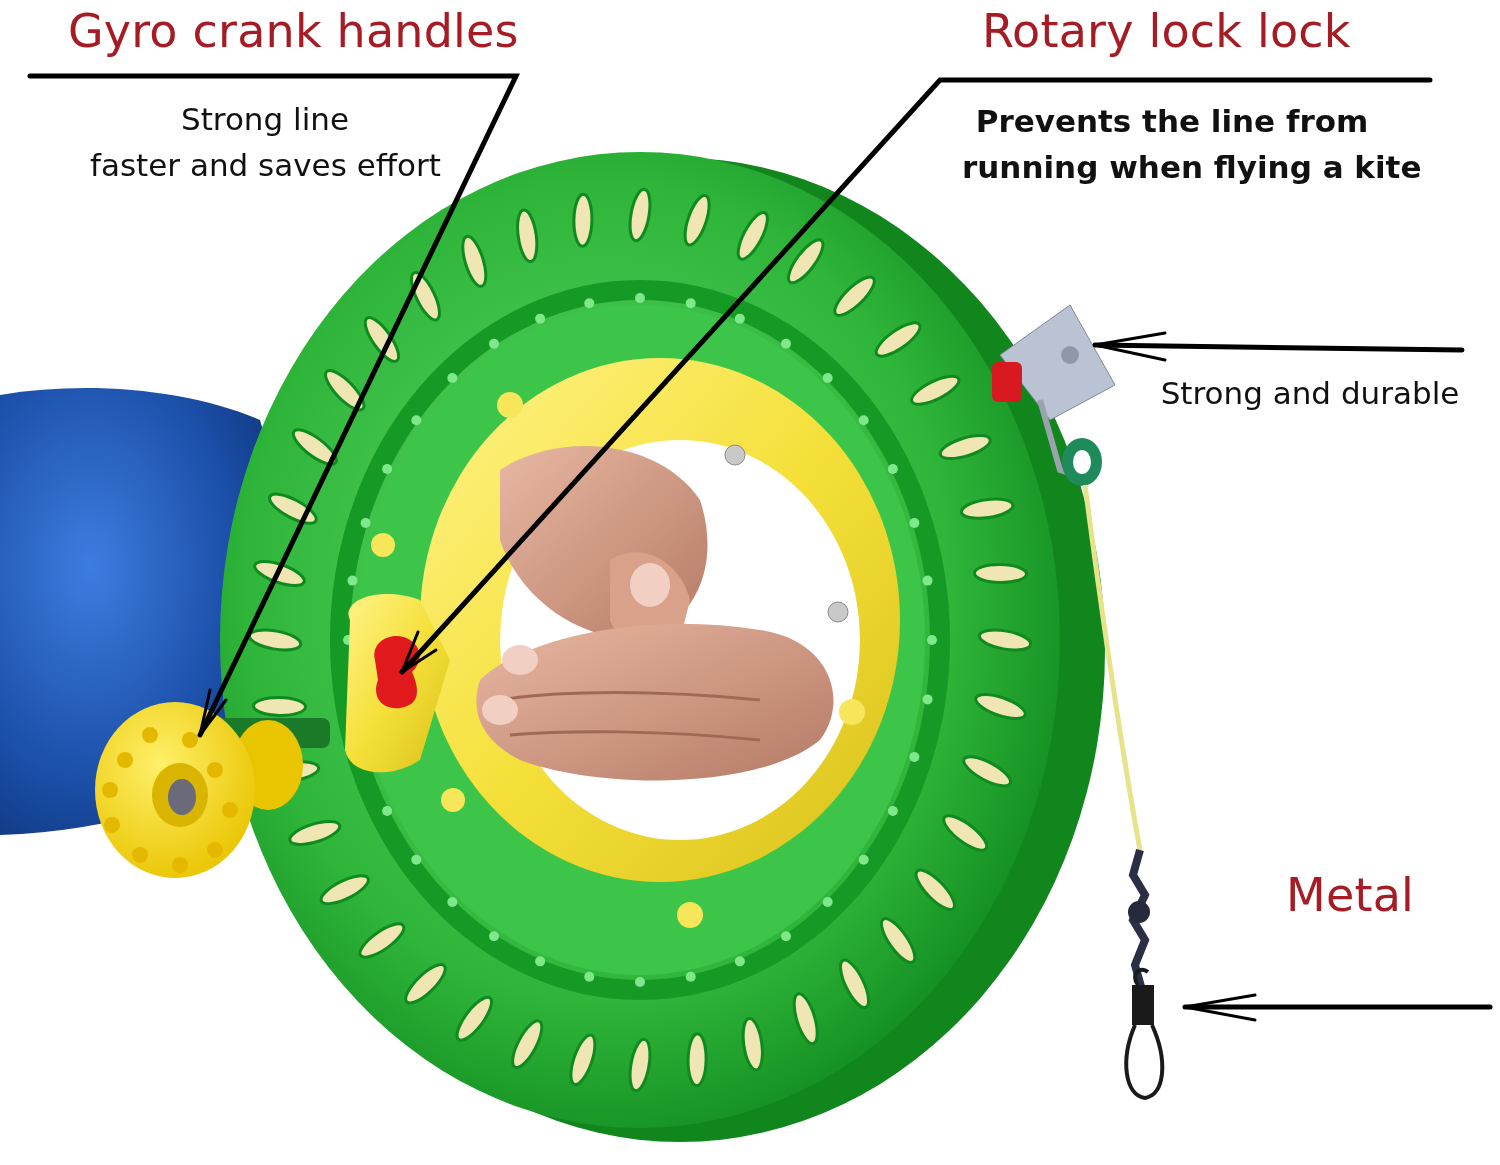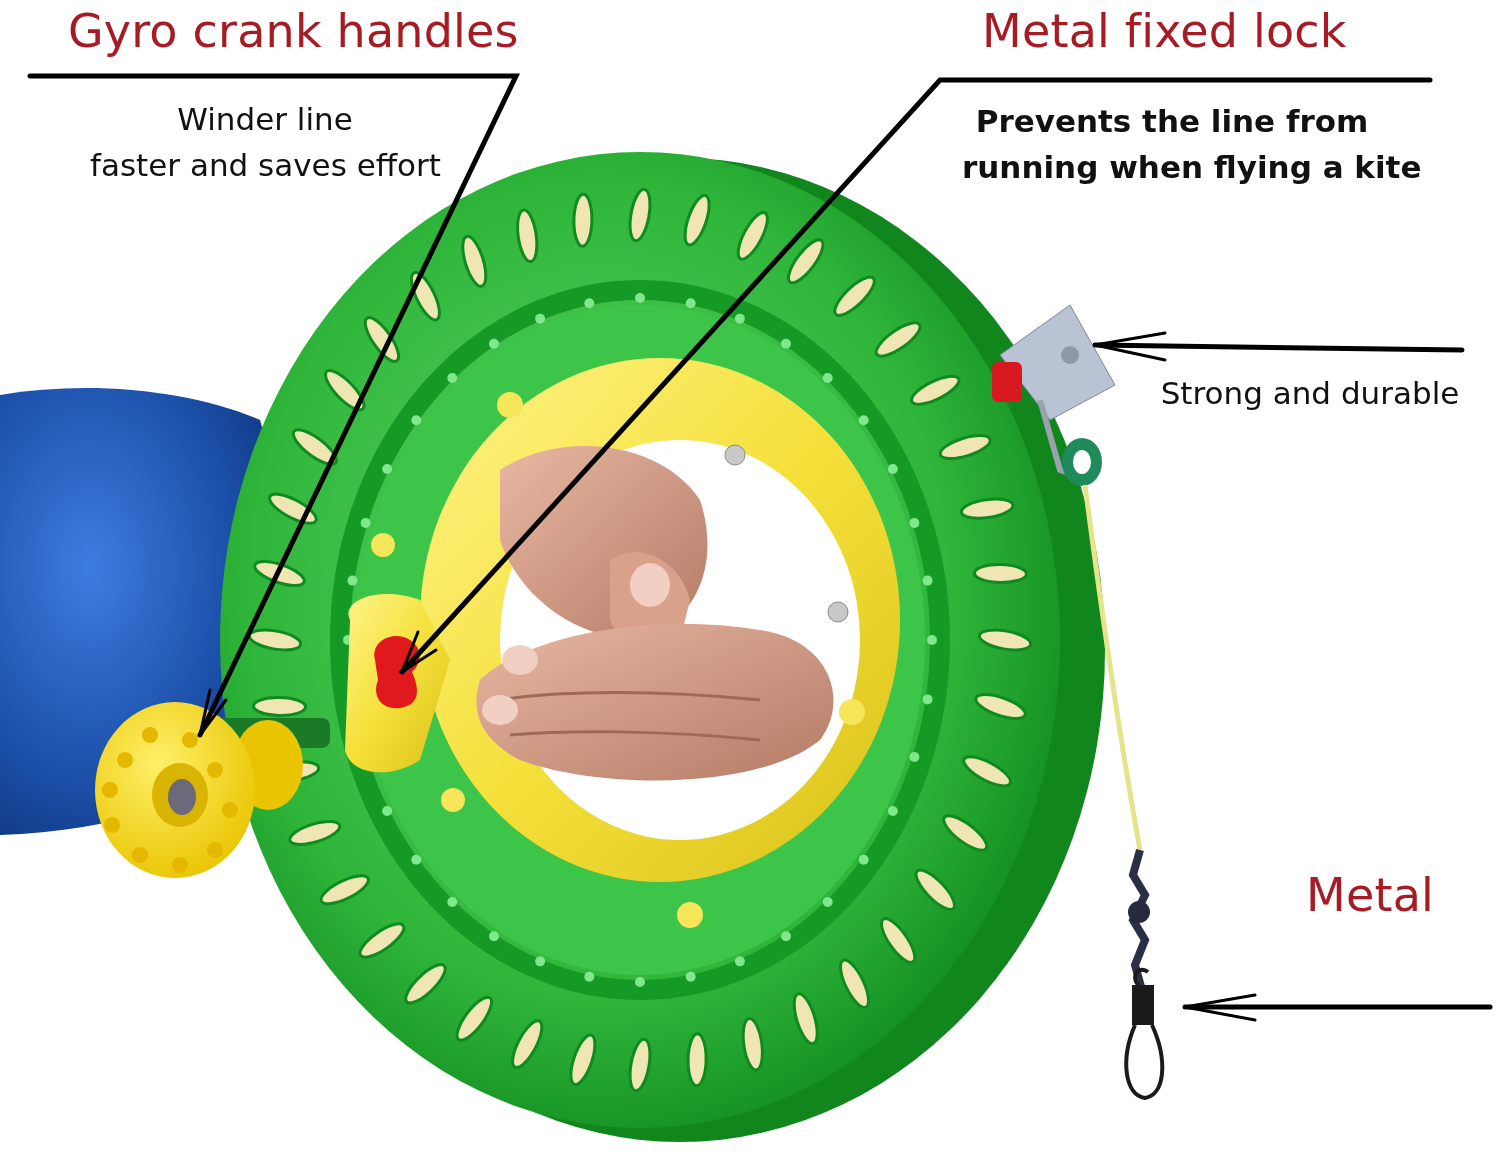--- a/index.html
+++ b/index.html
@@ -213,31 +213,31 @@
       <path d="M1462 350 L 1095 345"></path>
       <path d="M1095 345 L 1165 333 M1095 345 L 1165 360" stroke-width="3"></path>
 
       <path d="M1490 1007 L 1185 1007"></path>
       <path d="M1185 1007 L 1255 995 M1185 1007 L 1255 1020" stroke-width="3"></path>
     </g>
   </svg>
 
   <div class="title" style="left:48px; top:8px; font-size:46px;margin-left:20px;">Gyro crank handles</div>
   <div class="desc" style="left:90px; top:96px; width:350px;">
-    <div>Winder line</div>
+    <div>Strong line</div>
     <div>faster and saves effort</div>
   </div>
 
-  <div class="title" style="left:982px; top:8px; font-size:46px;">Metal fixed lock</div>
+  <div class="title" style="left:982px; top:8px; font-size:46px;">Rotary lock lock</div>
   <div class="desc" style="left:962px; top:98px; width:420px;font-weight:bold;">
     <div>Prevents the line from</div>
     <div>running when flying a kite</div>
   </div>
 
   <div class="desc" style="left:1155px; top:370px; width:310px;">
     <div>Strong and durable</div>
   </div>
 
-  <div class="title" style="left:1230px; top:862px; width:240px; text-align:center; line-height:66px; font-size:46px;margin-left:20px;">
+  <div class="title" style="left:1230px; top:862px; width:240px; text-align:center; line-height:66px; font-size:46px;">
     <div>Metal</div>
   </div>
 
 </div>
 
 </body></html>

